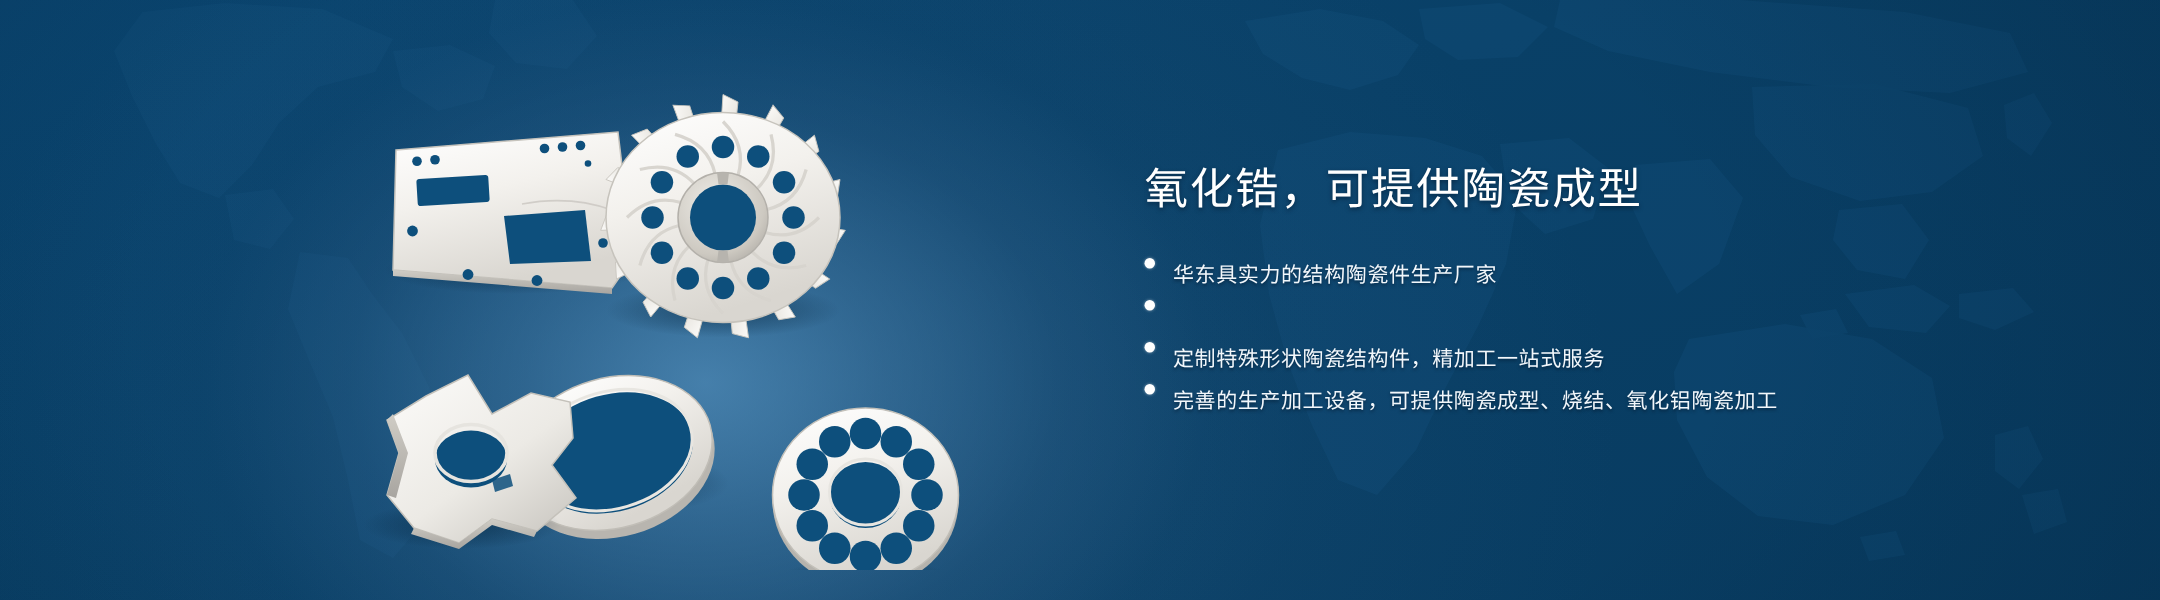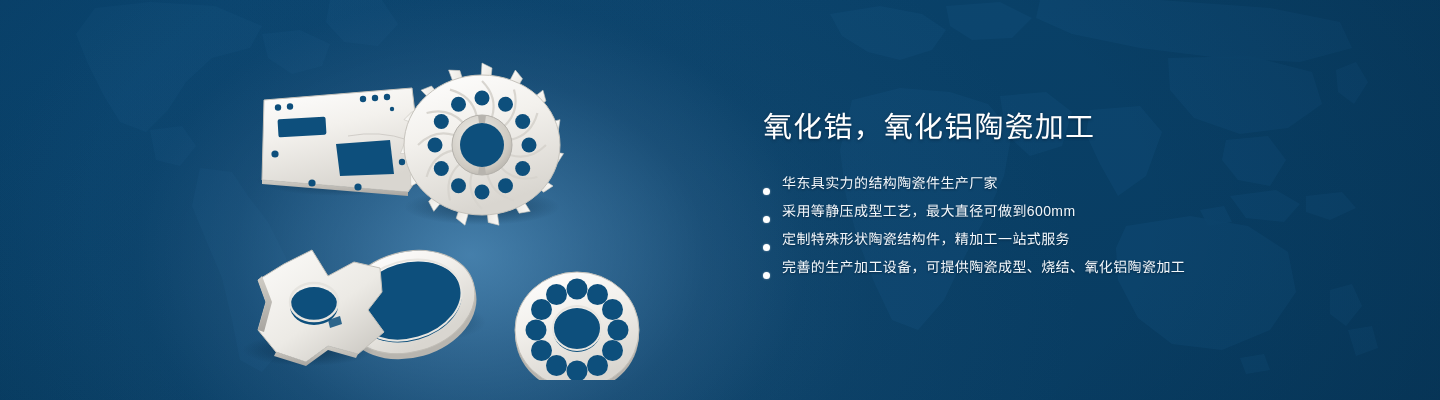--- a/index.html
+++ b/index.html
@@ -83,21 +83,21 @@
     font-weight:400;
     text-shadow:0 1px 3px rgba(0,20,40,.55);
     white-space:nowrap;
   }
   .bullets{
     margin-top:26px;
     list-style:none;
   }
   .bullet{
     display:flex;
-    align-items:flex-end;
+    align-items:flex-start;
     height:23px;
     margin-bottom:5px;
   }
   .bullet-dot{
     flex:0 0 auto;
     width:7px; height:7px;
     border-radius:50%;
     background:#ffffff;
     margin-right:12px;
     box-shadow:0 0 2px rgba(255,255,255,.5);
@@ -327,30 +327,29 @@
           <circle cx="-20.5" cy="-35.5" r="10.5"></circle>
         </g>
 
         <ellipse cx="0" cy="0" rx="24" ry="22" fill="#0d4f7c"></ellipse>
         <ellipse cx="0" cy="-2" rx="24" ry="22" fill="none" stroke="#e7e5e0" stroke-width="2"></ellipse>
       </g>
     </svg>
   </div>
 
   <div class="copy">
-    <h1 class="headline">氧化锆，氧化铝陶瓷加工</h1>
+    <h1 class="headline">氧化锆，可提供陶瓷成型</h1>
 
     <ul class="bullets">
       <li class="bullet">
         <span class="bullet-dot"></span>
         <span class="bullet-text">华东具实力的结构陶瓷件生产厂家</span>
       </li>
       <li class="bullet">
         <span class="bullet-dot"></span>
-        <span class="bullet-text">采用等静压成型工艺，最大直径可做到600mm</span>
       </li>
       <li class="bullet">
         <span class="bullet-dot"></span>
         <span class="bullet-text">定制特殊形状陶瓷结构件，精加工一站式服务</span>
       </li>
       <li class="bullet">
         <span class="bullet-dot"></span>
         <span class="bullet-text">完善的生产加工设备，可提供陶瓷成型、烧结、氧化铝陶瓷加工</span>
       </li>
     </ul>

